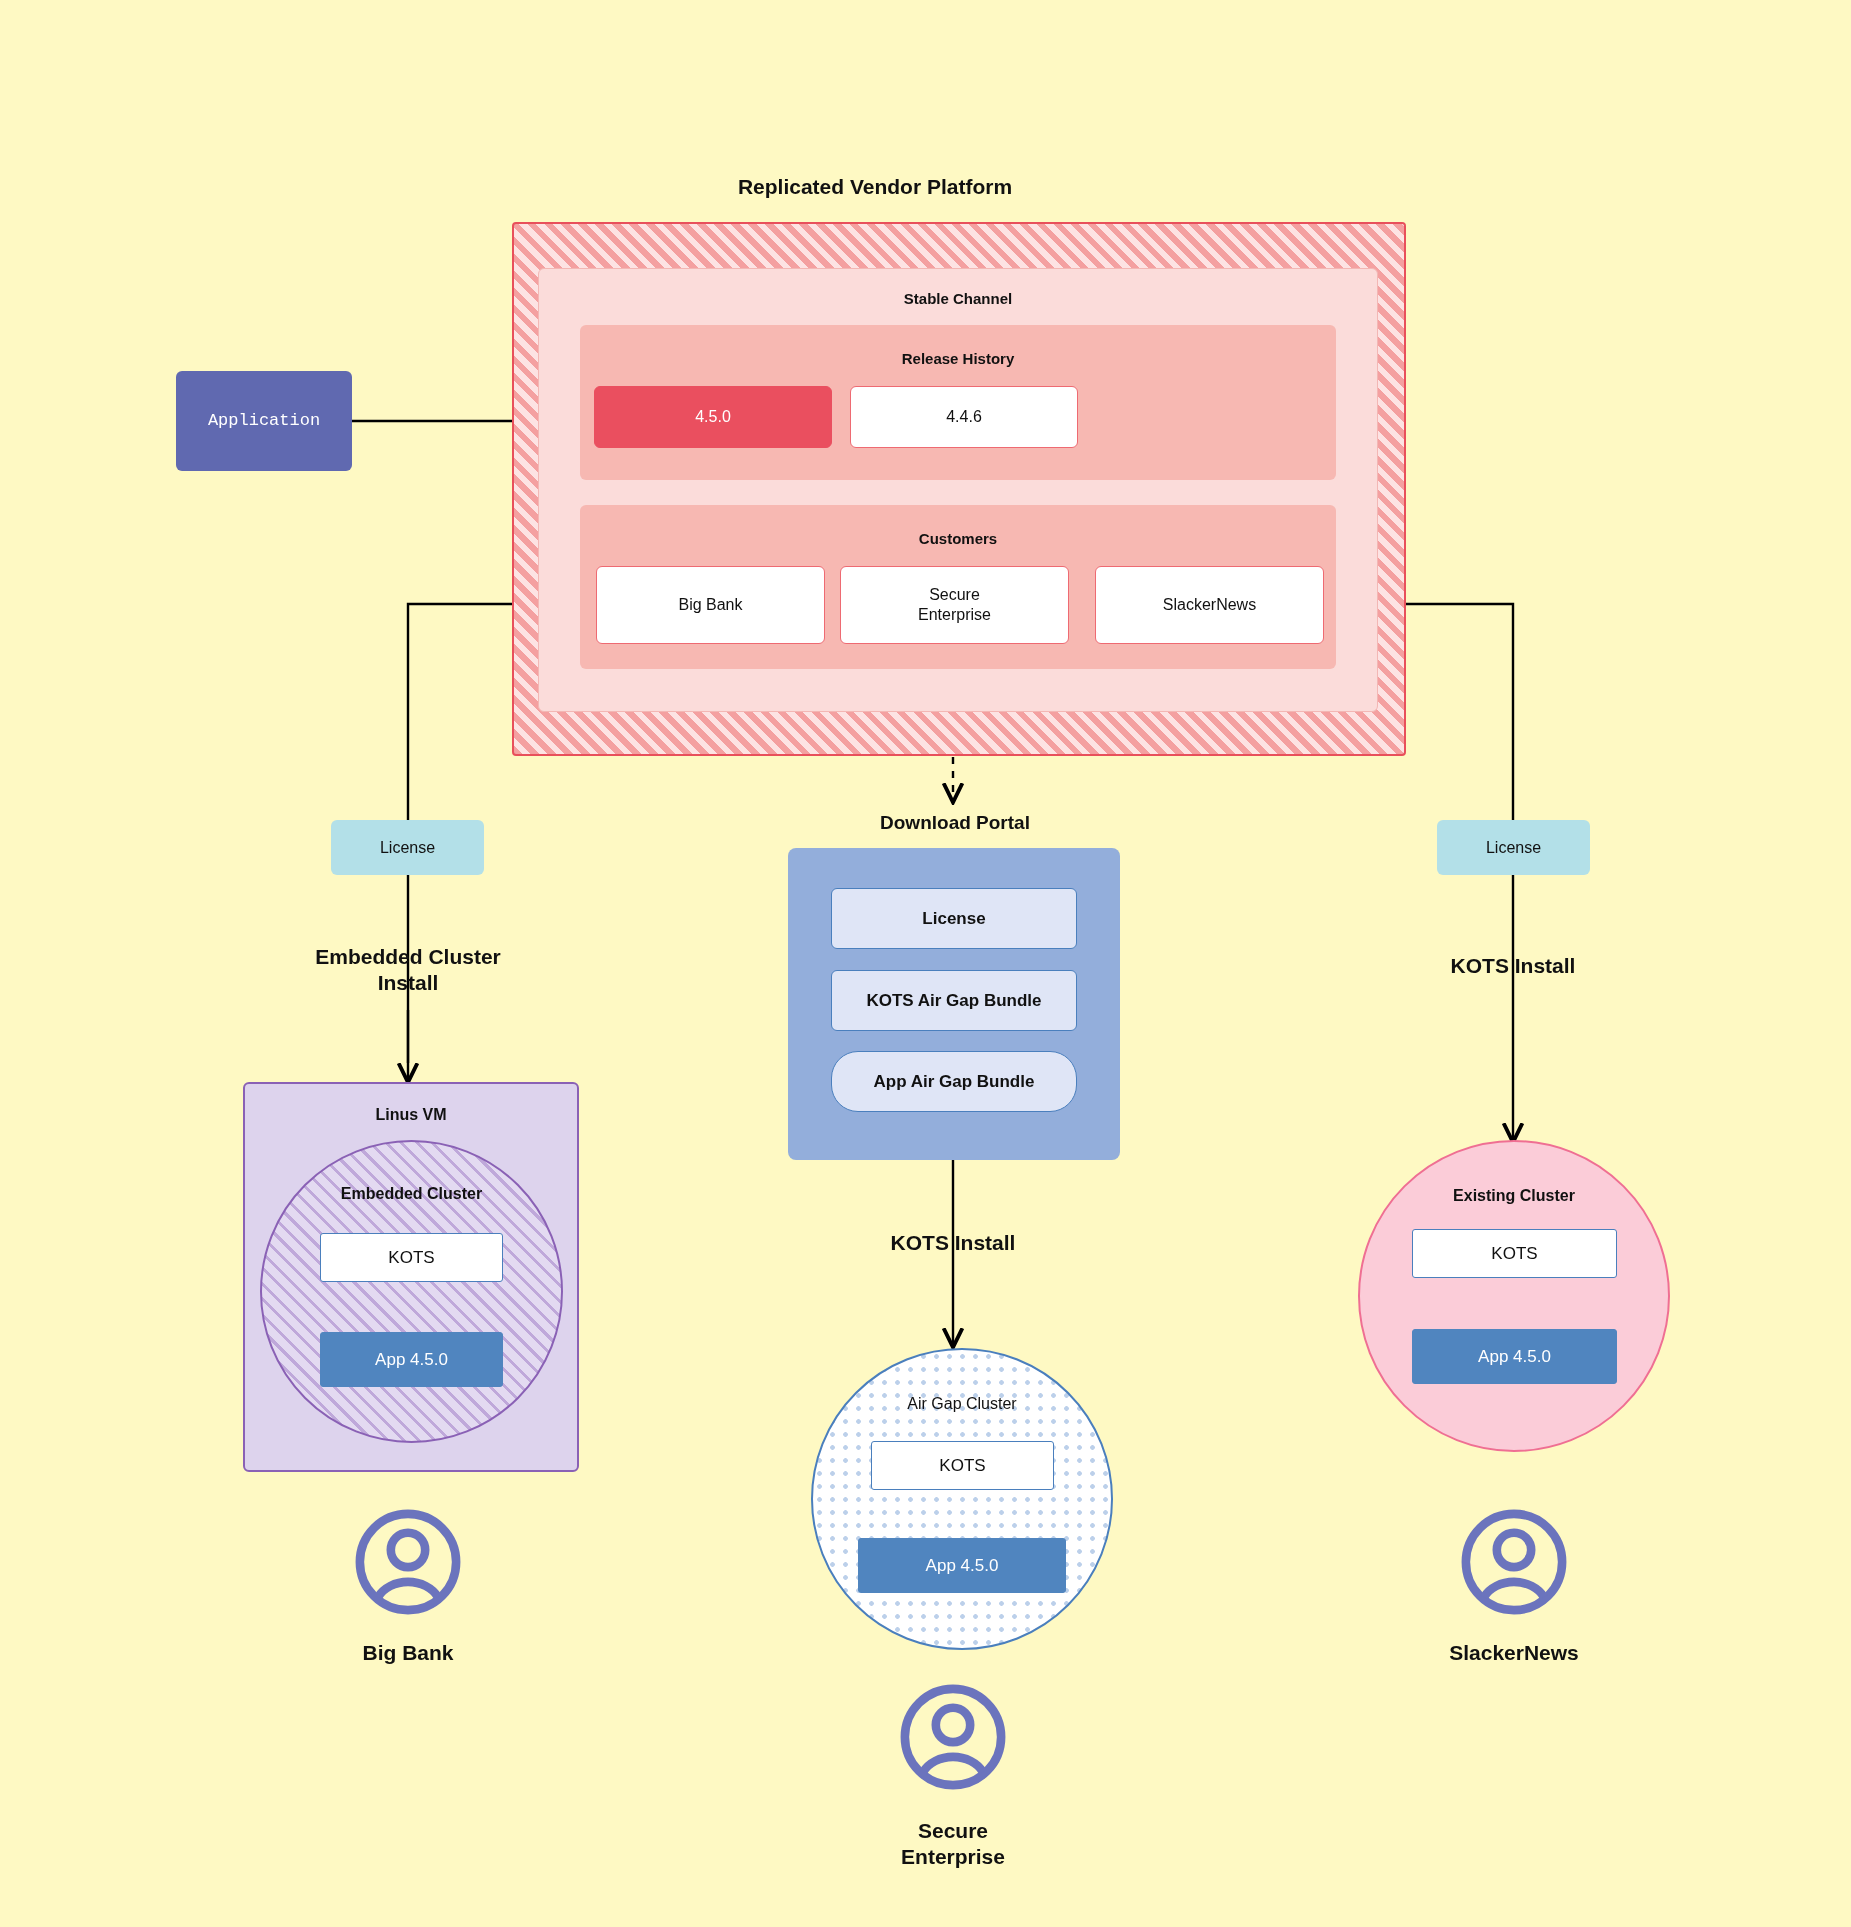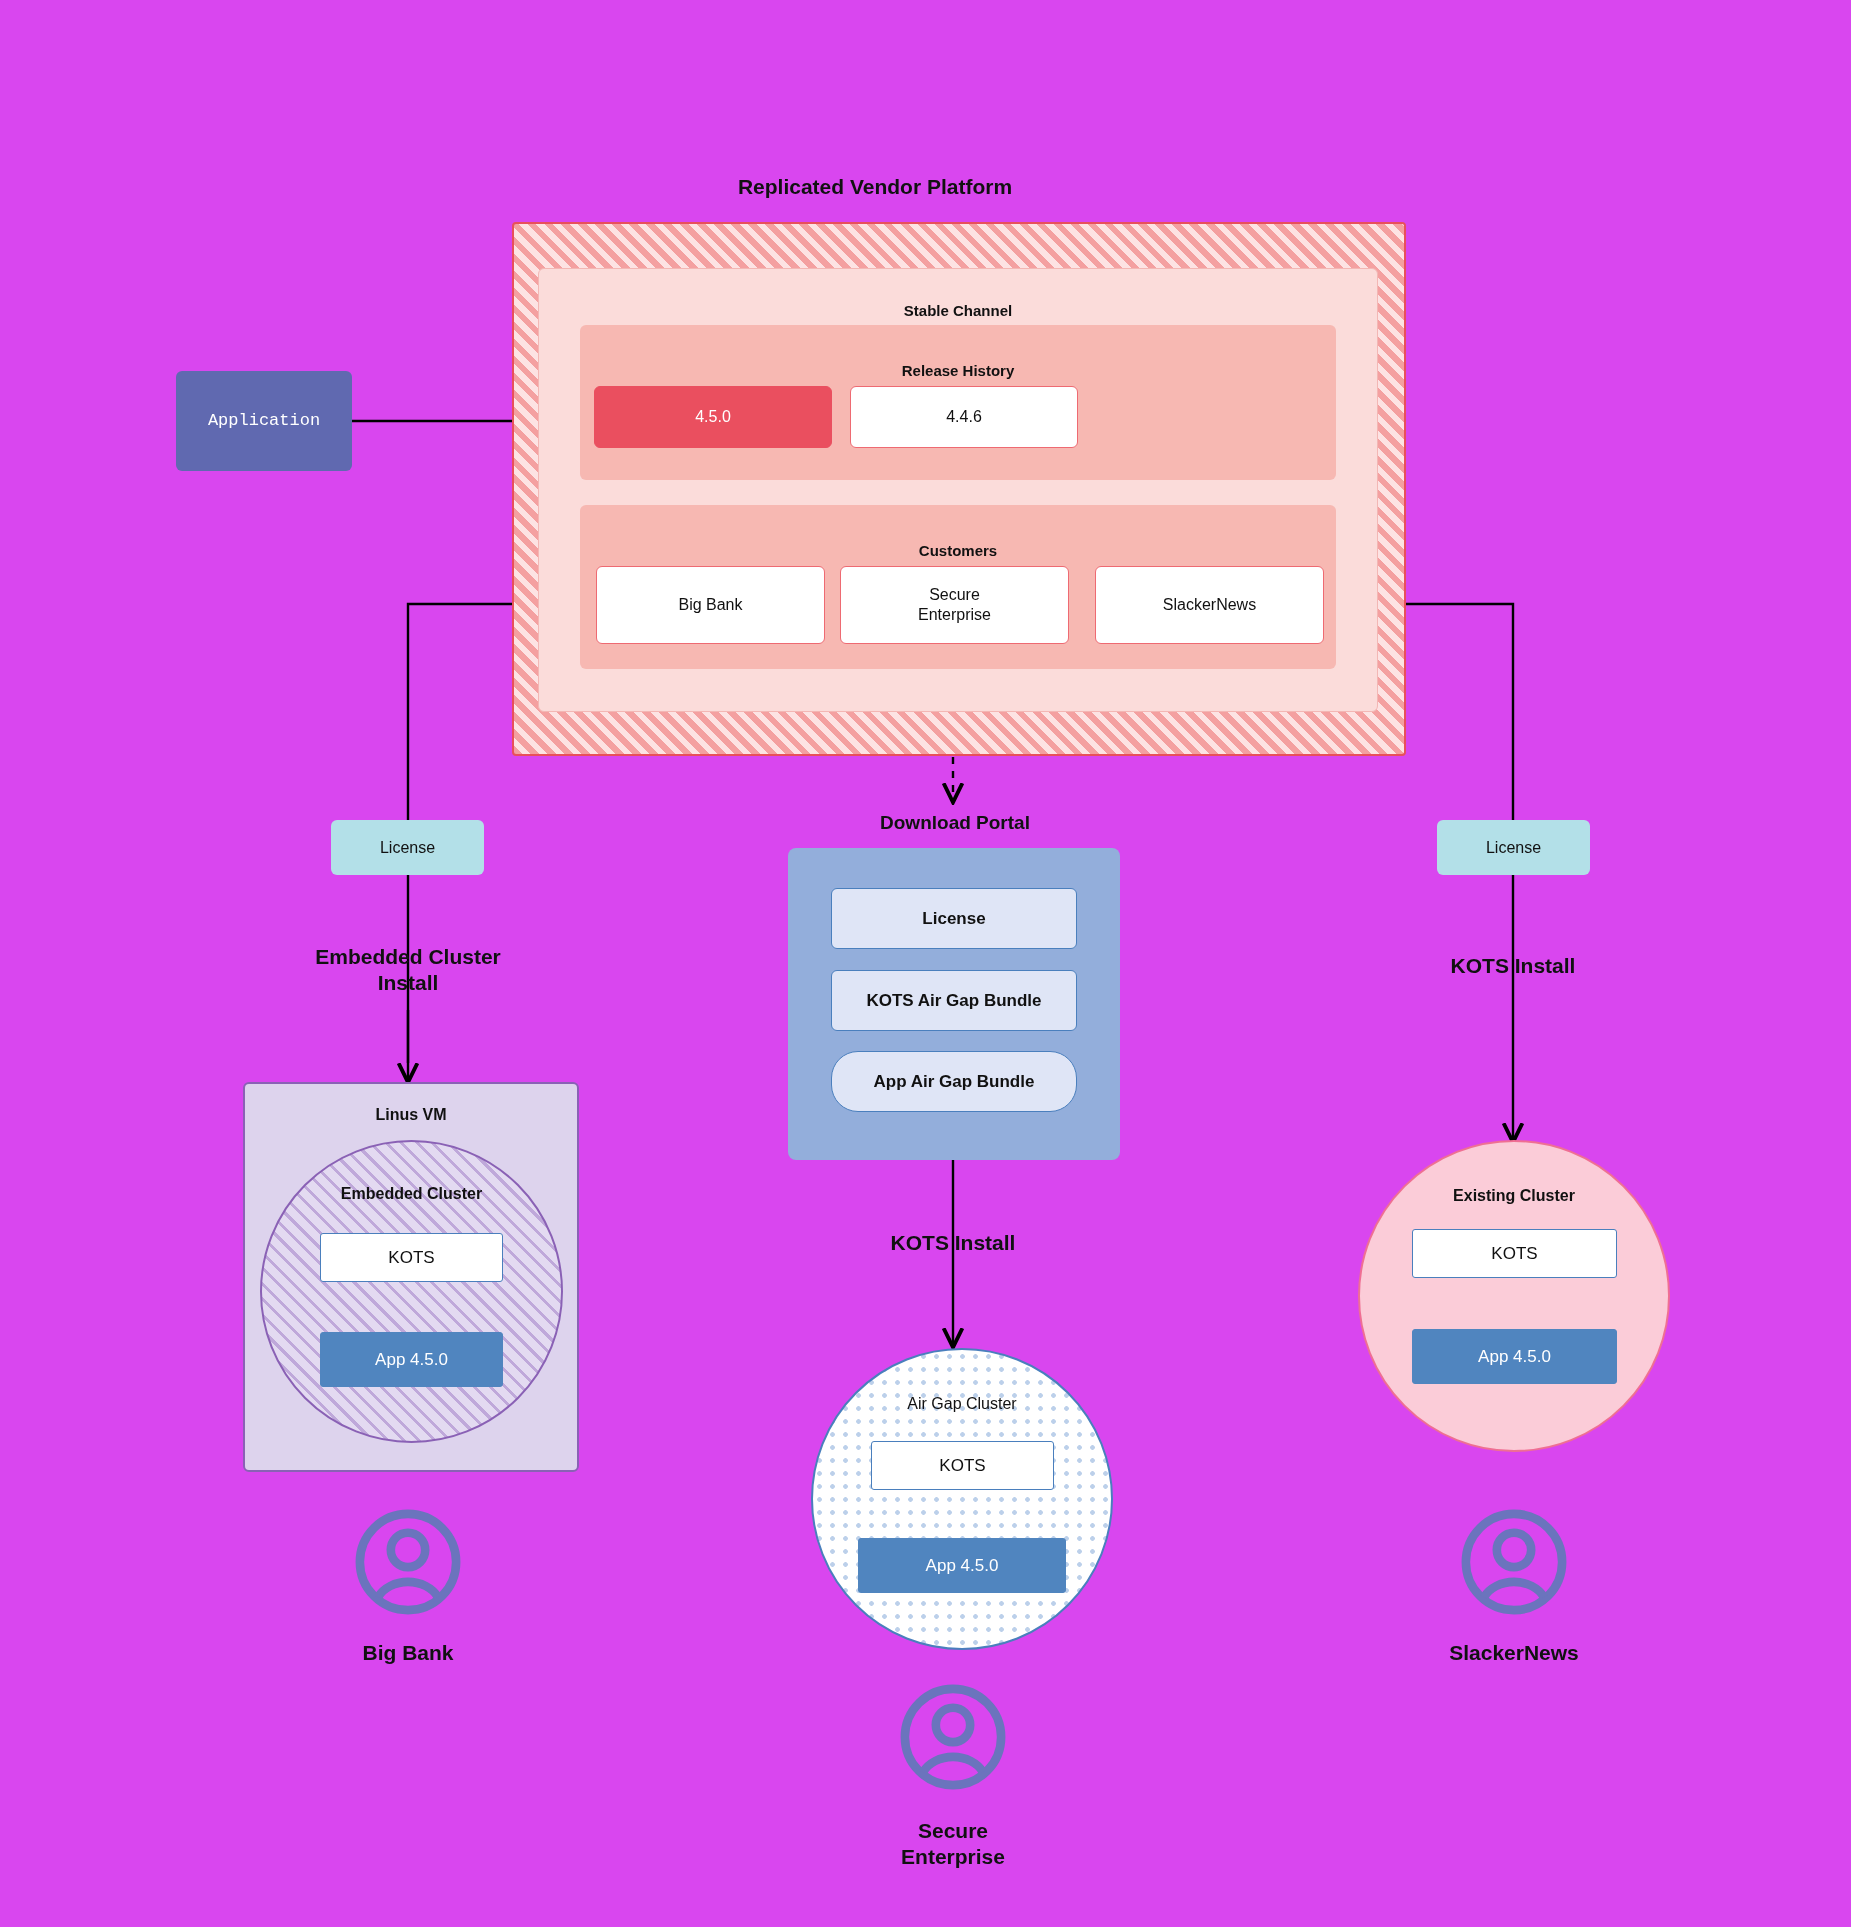--- a/index.html
+++ b/index.html
@@ -9,21 +9,21 @@
     background: #ffffff;
   }
   body {
     font-family: "Liberation Sans", sans-serif;
     color: #1a1a1a;
   }
   #canvas {
     position: relative;
     width: 1851px;
     height: 1927px;
-    background: #d946ef;
+    background: #fef9c3;
     overflow: hidden;
   }
   .abs { position: absolute; box-sizing: border-box; }
 
   .lbl {
     display: flex;
     align-items: center;
     justify-content: center;
     text-align: center;
     line-height: 1.25;
@@ -69,21 +69,20 @@
     border: 1px solid #f3b7b4;
   }
   .section-box {
     background: #f7b8b2;
     border-radius: 6px;
   }
   .channel-title, .section-title {
     font-size: 15px;
     font-weight: 600;
     color: #111111;
-    margin-top: 12px;
   }
 
   
   .release-active {
     background: #ea4f5f;
     border: 1px solid #ea4f5f;
     border-radius: 6px;
     color: #ffffff;
     font-size: 16px;
   }

